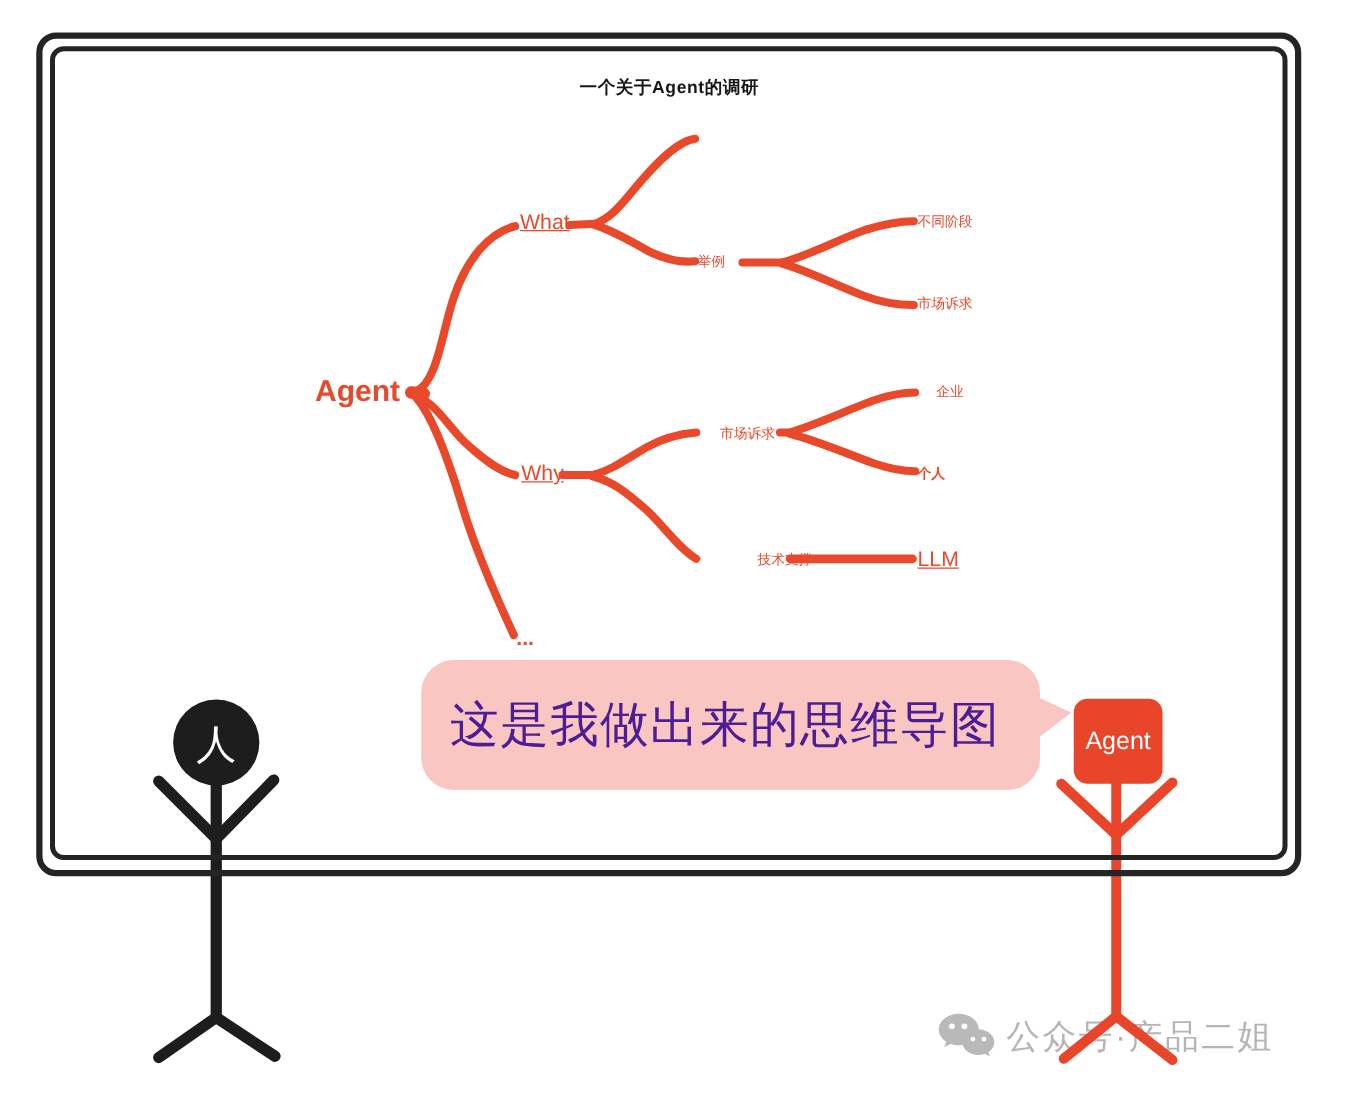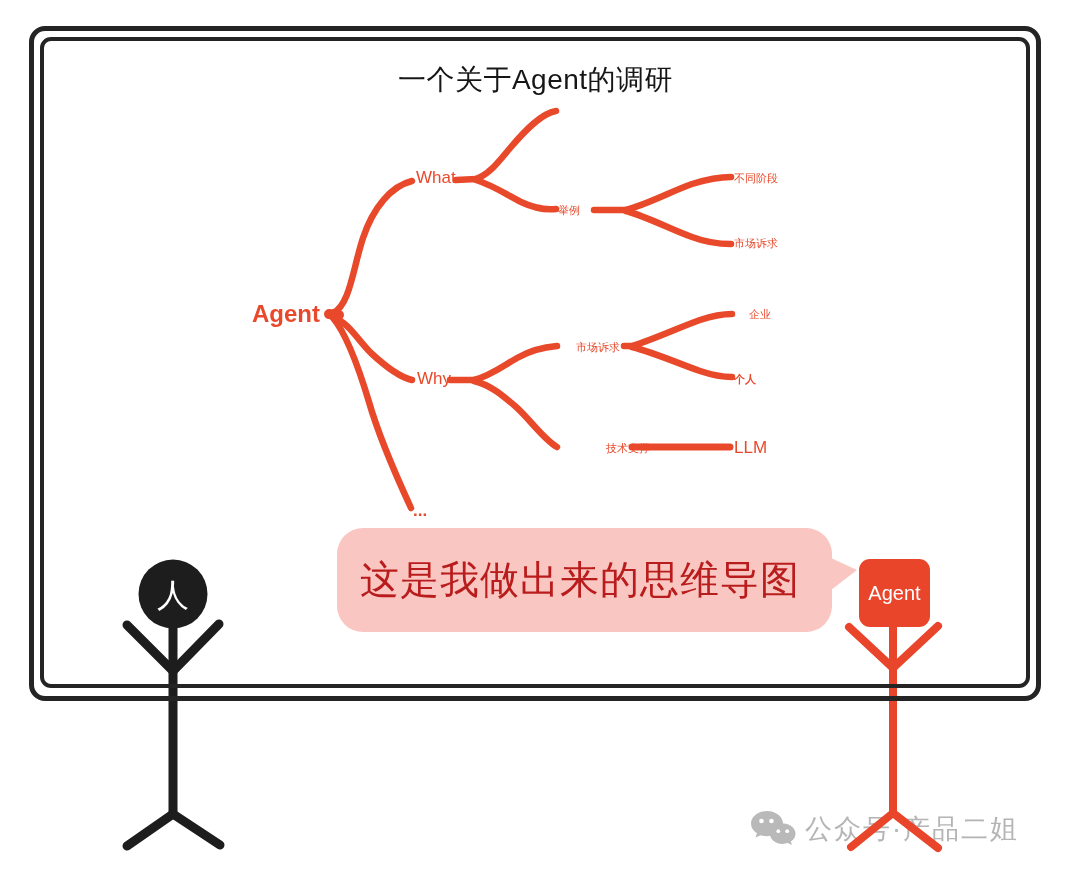--- a/index.html
+++ b/index.html
@@ -15,41 +15,41 @@
     background:transparent;z-index:4;pointer-events:none;
   }
   .board-inner{
     position:absolute;left:40px;top:37px;width:990px;height:651px;
     box-sizing:border-box;border:4px solid #242424;border-radius:11px;
     background:transparent;z-index:4;pointer-events:none;
   }
   
   .board-title{
     position:absolute;left:31px;top:61px;width:1009px;
-    text-align:center;font-size:28px;font-weight:normal;color:#161616;
+    text-align:center;font-size:14px;font-weight:bold;color:#161616;
     letter-spacing:0.5px;z-index:3;
   }
   
   #scene{position:absolute;left:0;top:0;z-index:2;}
   
   .node{
     position:absolute;color:#E9492B;font-size:11px;line-height:20px;
     white-space:nowrap;z-index:3;
   }
   .node.root{font-size:24px;font-weight:bold;line-height:28px;}
-  .node.latin{font-size:17px;}
+  .node.latin{font-size:17px;text-decoration:underline;}
   .node.dots{font-size:17px;font-weight:bold;}
   
   .bubble{
     position:absolute;left:337px;top:528px;width:495px;height:104px;
     background:#FAC6C1;border-radius:26px;z-index:3;
     display:flex;align-items:center;
   }
   .bubble .bubble-text{
-    padding-left:23px;font-size:39px;color:#b91c1c;letter-spacing:1px;
+    padding-left:23px;font-size:39px;color:#4c1d95;letter-spacing:1px;
     white-space:nowrap;
   }
   .bubble .tail{
     position:absolute;right:-25px;top:30px;width:0;height:0;
     border-top:12px solid transparent;
     border-bottom:20px solid transparent;
     border-left:26px solid #FAC6C1;
   }
   
   .agent-head{

